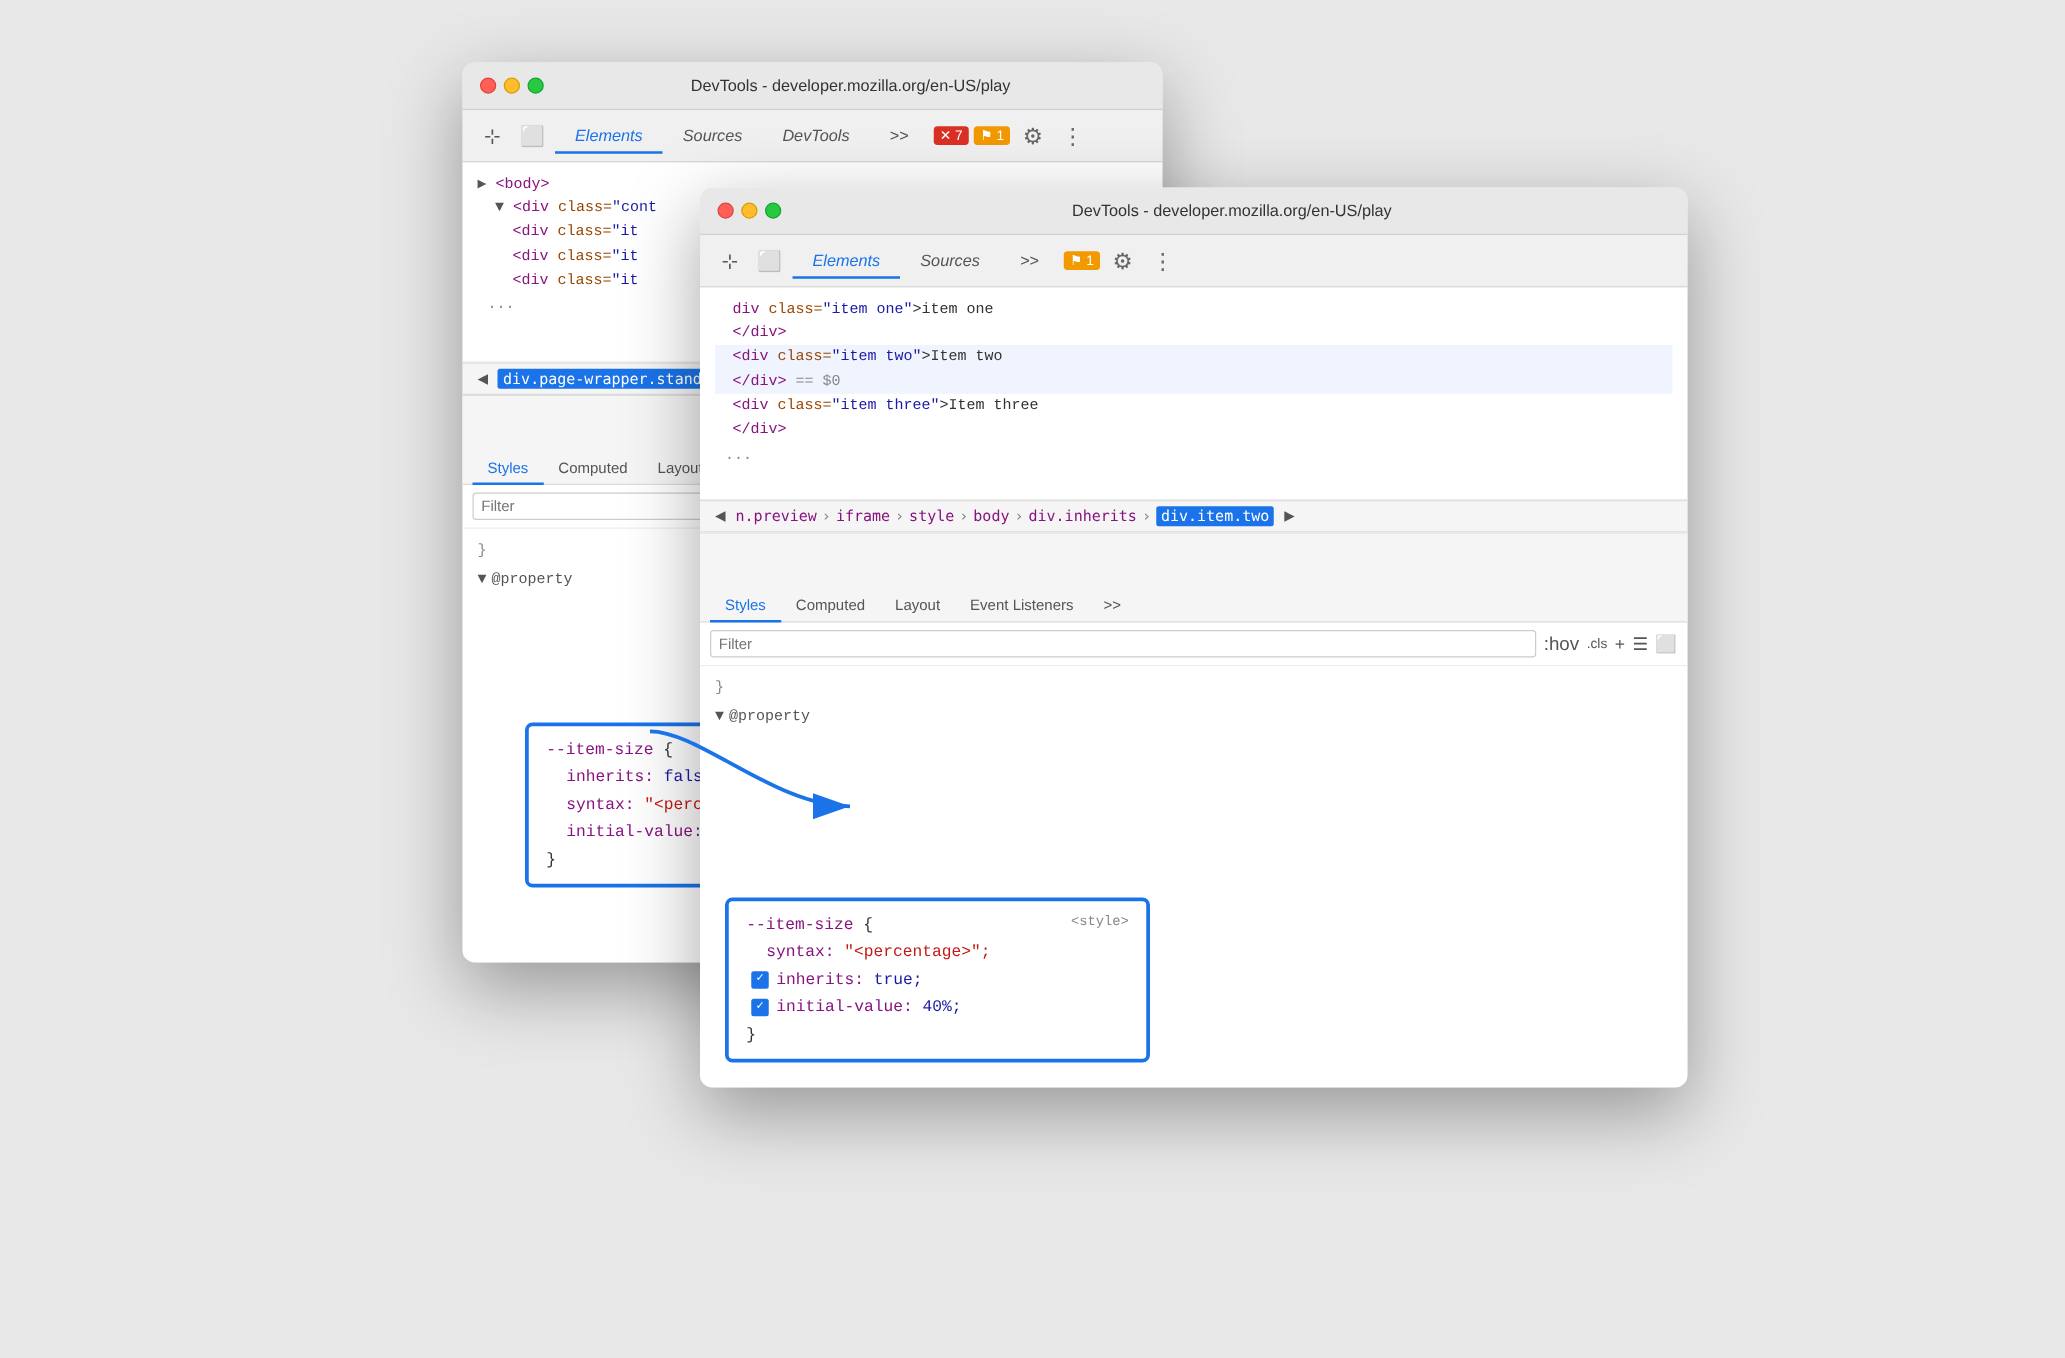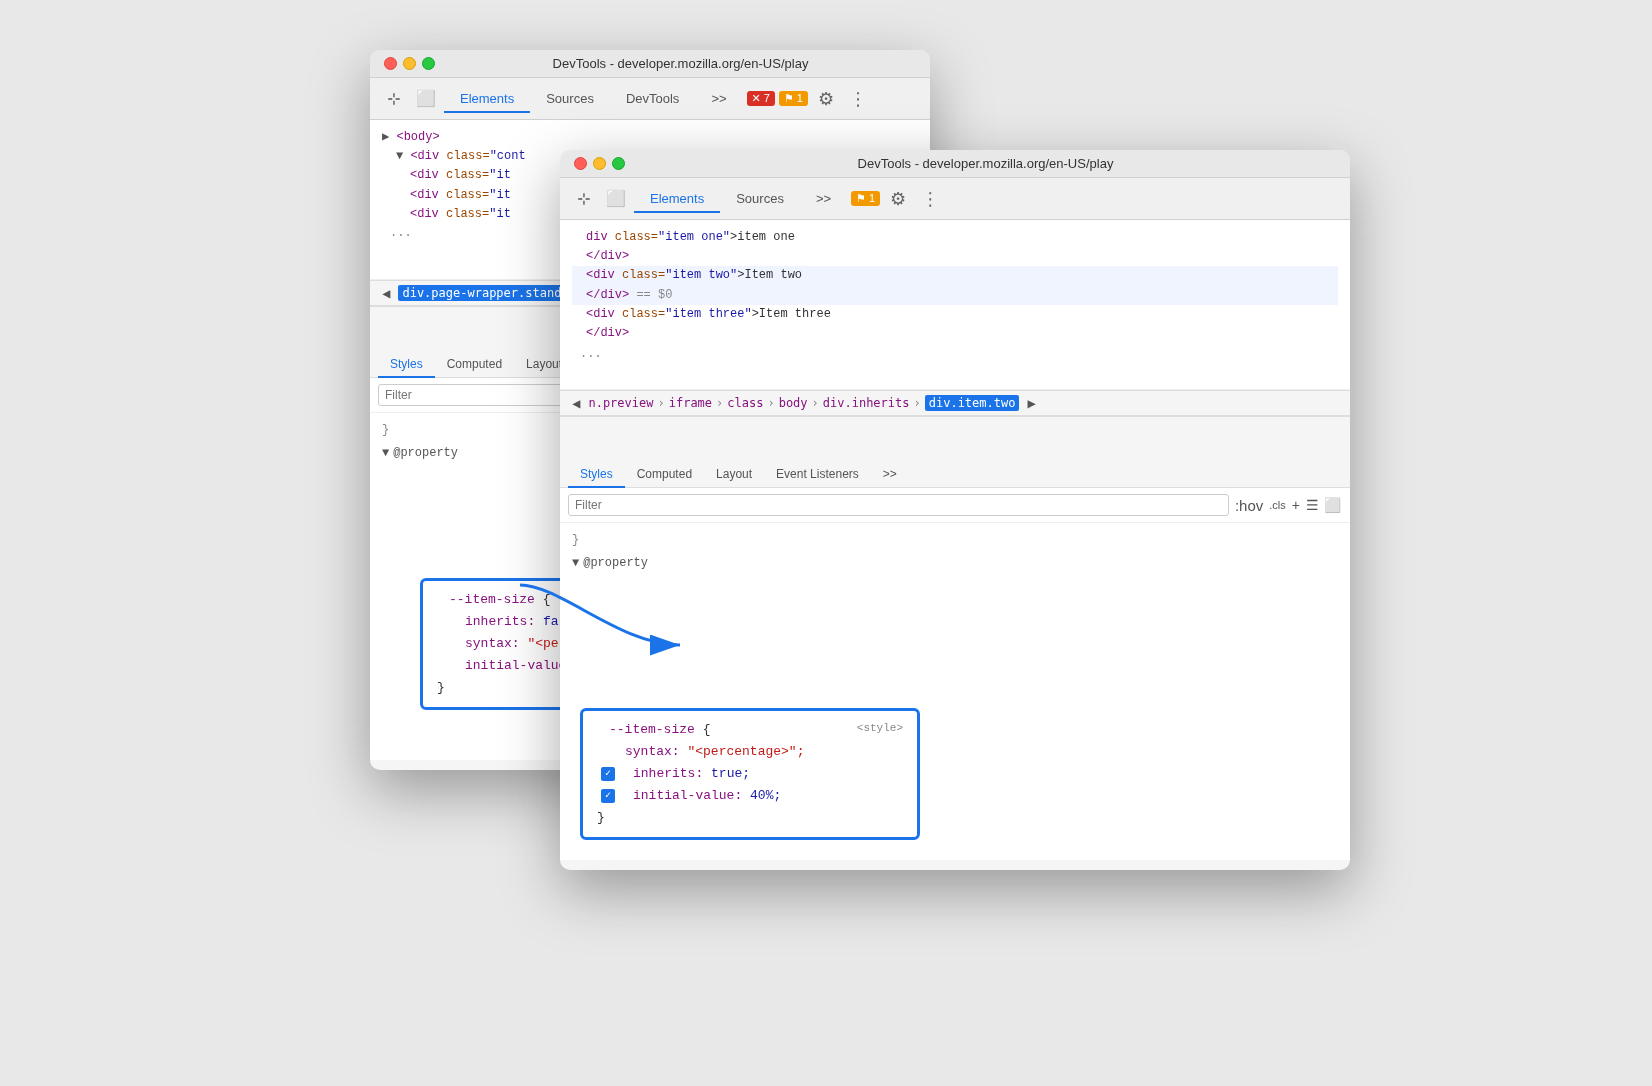--- a/index.html
+++ b/index.html
@@ -34,21 +34,21 @@
       width: 790px;
       height: 720px;
       top: 150px;
       left: 560px;
       z-index: 2;
     }
 
     
     .titlebar {
       background: #e8e8e8;
-      height: 28px;
+      height: 38px;
       display: flex;
       align-items: center;
       padding: 0 14px;
       border-bottom: 1px solid #d0d0d0;
     }
 
     .traffic-lights {
       display: flex;
       gap: 6px;
       margin-right: 10px;
@@ -102,20 +102,21 @@
       gap: 0;
     }
 
     .tab {
       padding: 6px 16px;
       font-size: 13px;
       cursor: pointer;
       color: #555;
       position: relative;
       white-space: nowrap;
+      font-style: italic;
     }
 
     .tab.active {
       color: #1a73e8;
       font-weight: 500;
     }
 
     .tab.active::after {
       content: '';
       position: absolute;
@@ -257,21 +258,21 @@
       line-height: 1.6;
     }
 
     .section-header {
       color: #555;
       display: flex;
       align-items: center;
       gap: 4px;
     }
 
-    .css-property { color: #881280; margin-left: 12px; }
+    .css-property { color: #881280; }
     .css-value { color: #1a1aa6; }
     .css-string { color: #c41a16; }
     .css-brace { color: #333; }
 
     
     .highlight-box {
       border: 3px solid #1a73e8;
       border-radius: 6px;
       padding: 8px 14px;
       background: white;
@@ -423,21 +424,21 @@
       <div style="padding-left:14px;"><span class="tag">&lt;/div&gt;</span></div>
       <div style="color:#888; font-size:12px; padding-left:8px; padding-top:2px;">...</div>
     </div>
 
     <div class="breadcrumb-bar">
       <span class="breadcrumb-nav">◀</span>
       <span class="breadcrumb-item">n.preview</span>
       <span style="color:#888;">›</span>
       <span class="breadcrumb-item">iframe</span>
       <span style="color:#888;">›</span>
-      <span class="breadcrumb-item">class</span>
+      <span class="breadcrumb-item">style</span>
       <span style="color:#888;">›</span>
       <span class="breadcrumb-item">body</span>
       <span style="color:#888;">›</span>
       <span class="breadcrumb-item">div.inherits</span>
       <span style="color:#888;">›</span>
       <span class="breadcrumb-item selected">div.item.two</span>
       <span class="breadcrumb-nav">▶</span>
     </div>
 
     <div class="lower-panel" style="flex:1; position:relative;">

